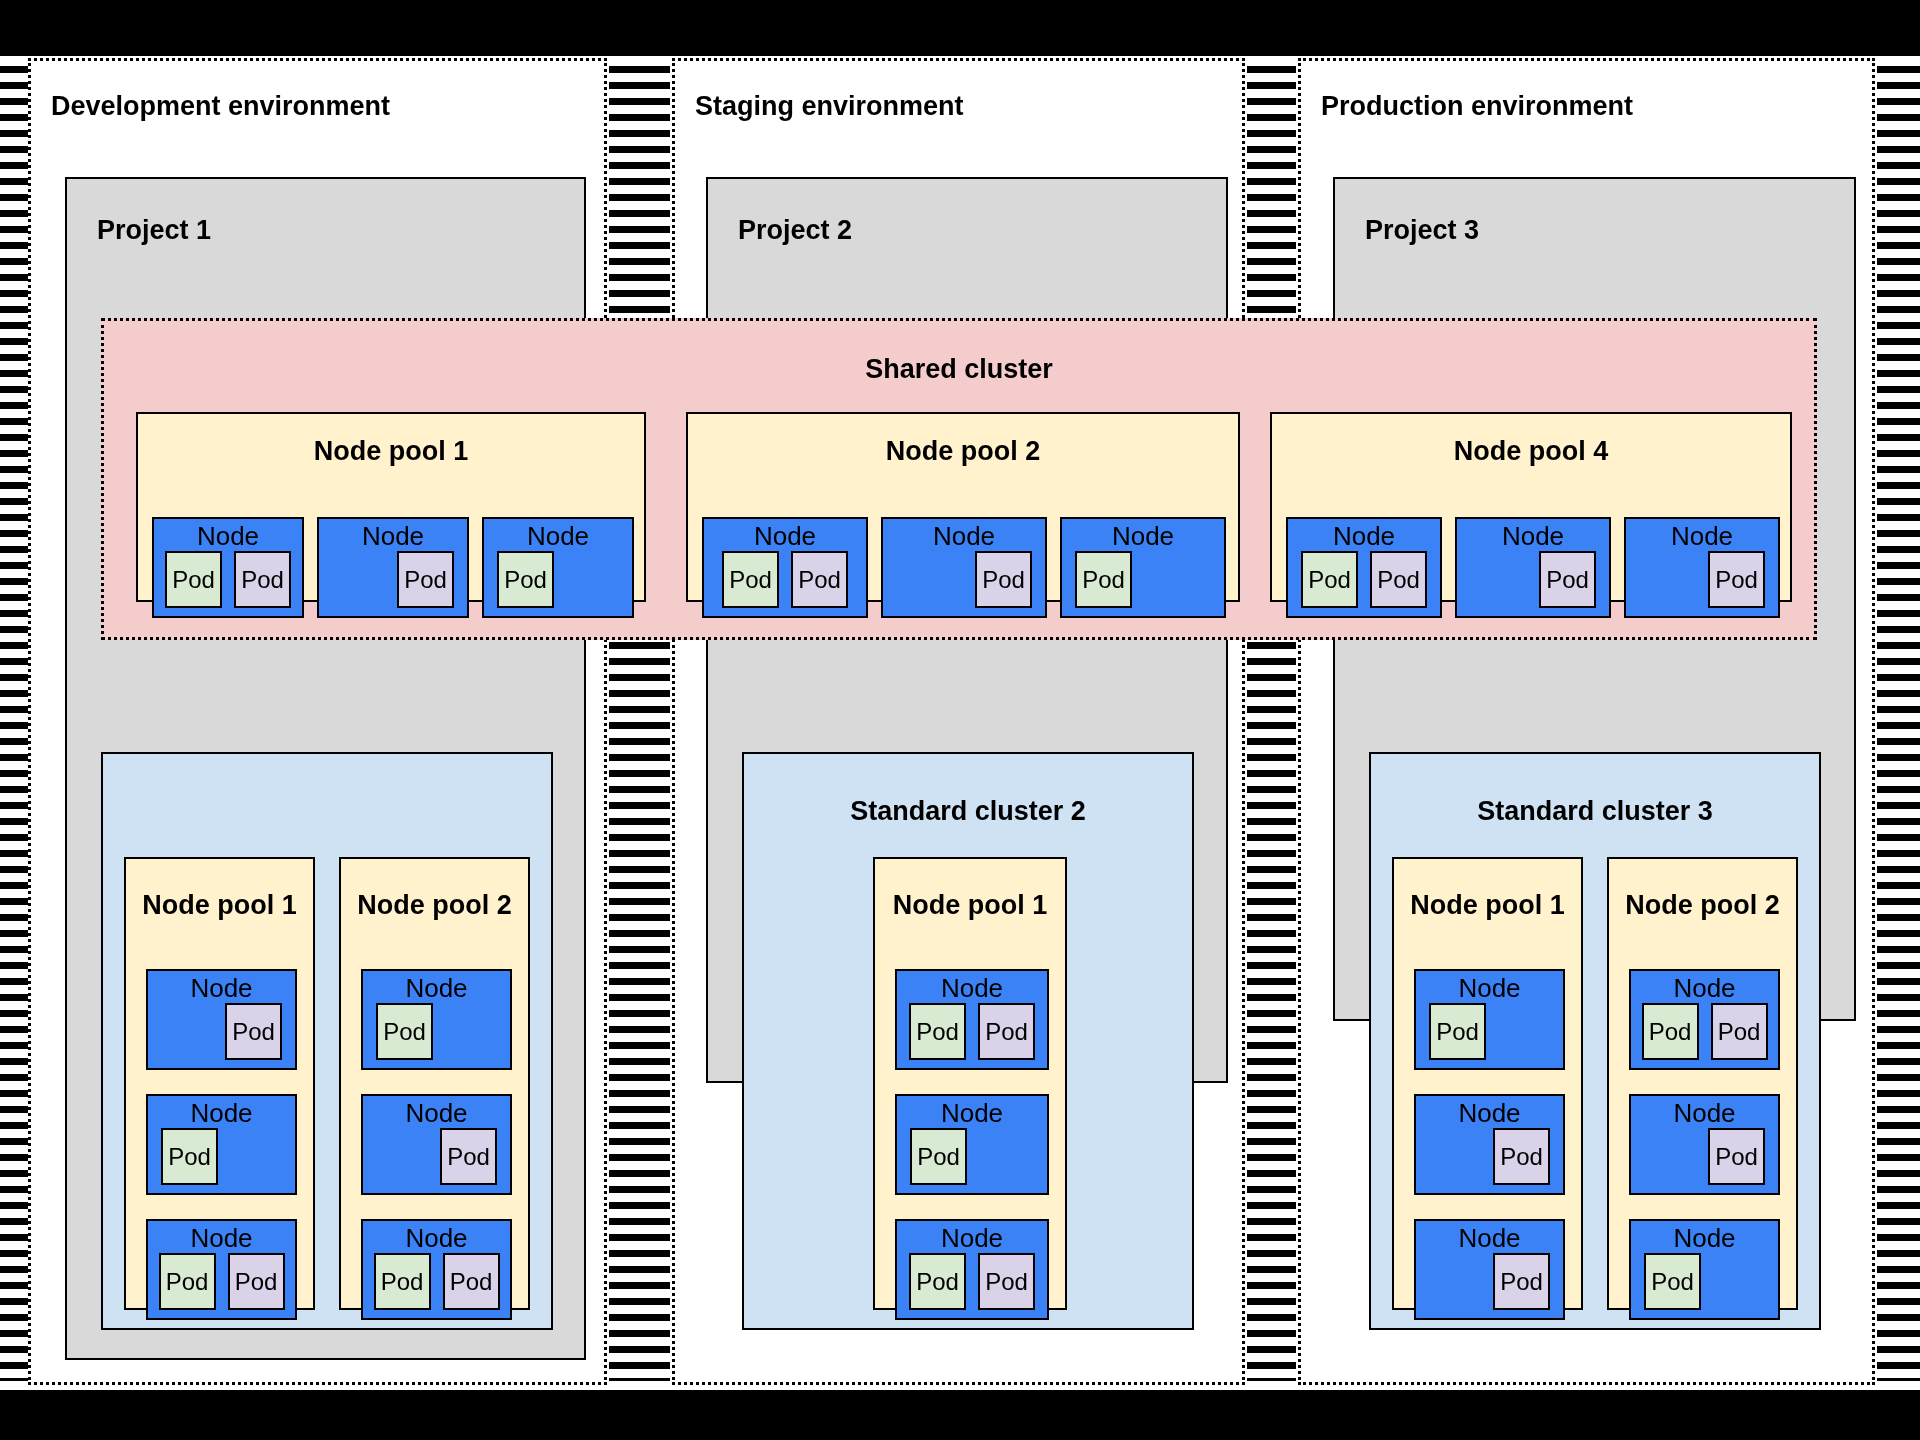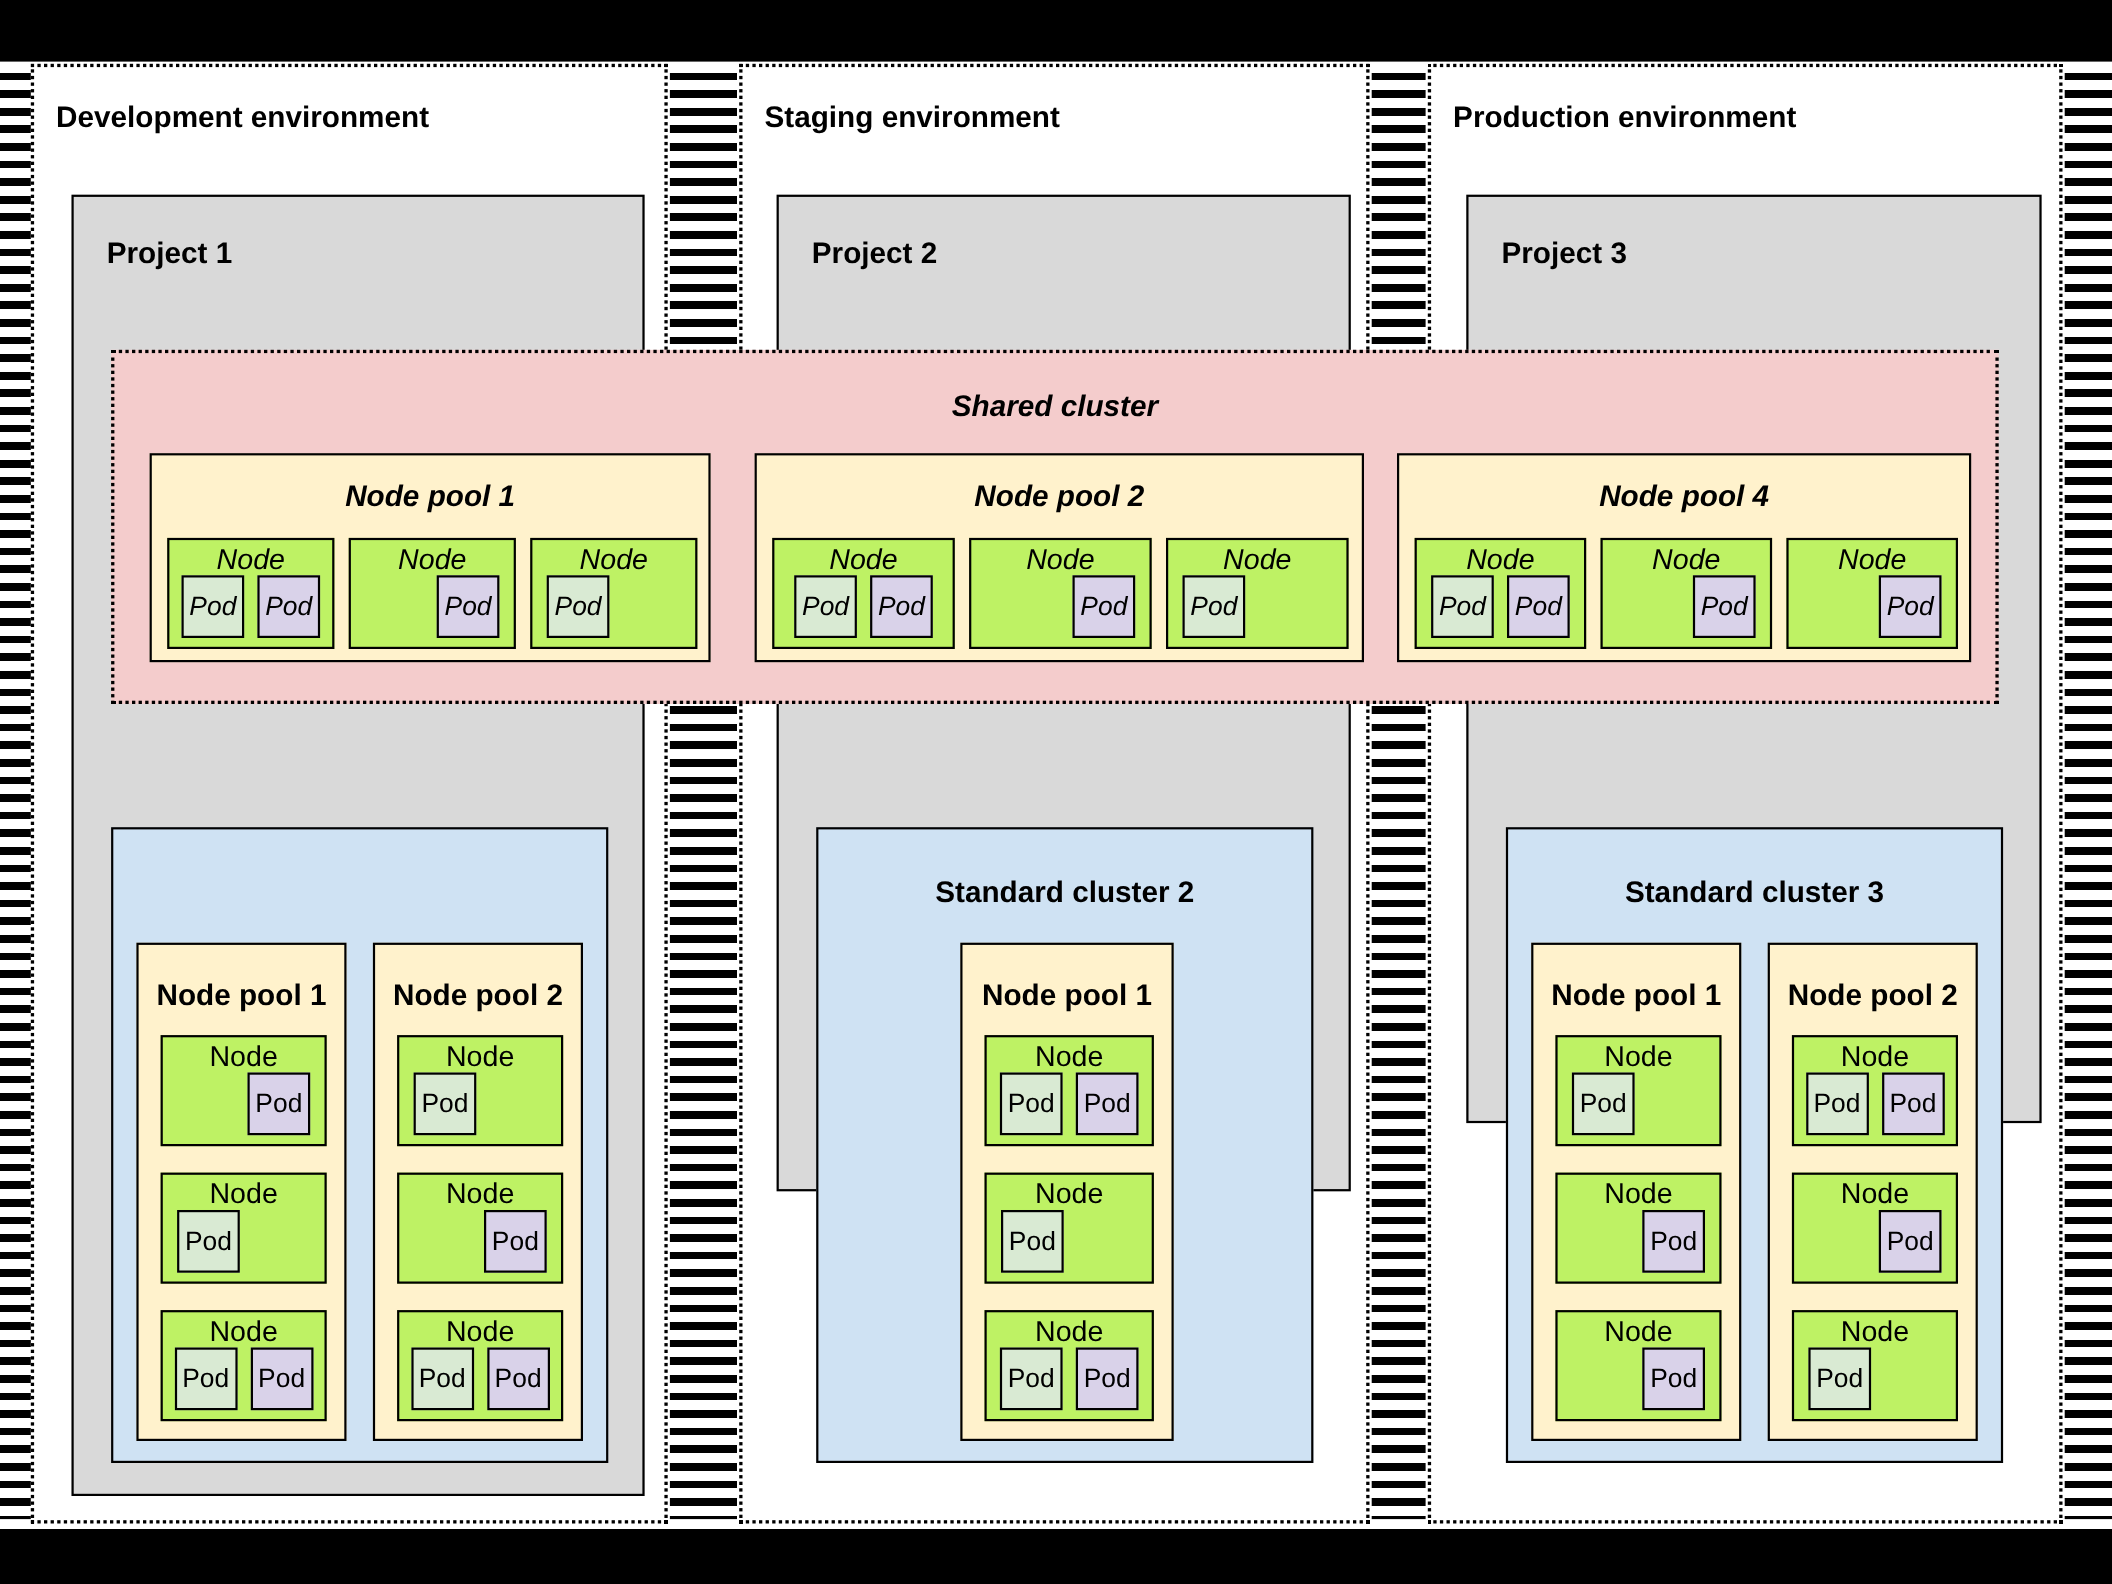--- a/index.html
+++ b/index.html
@@ -9,22 +9,22 @@
   .band.top{top:0;height:56px;}
   .band.bottom{top:1390px;height:50px;}
   .hatch{position:absolute;background:repeating-linear-gradient(180deg,#000 0 7px,rgba(0,0,0,0) 7px 16px);}
   .env{position:absolute;border:3px dotted #000;background:transparent;box-sizing:border-box;}
   .env-label{position:absolute;left:20px;top:30px;font-size:27px;font-weight:bold;white-space:nowrap;}
   .project{position:absolute;background:#d9d9d9;border:2px solid #000;box-sizing:border-box;}
   .proj-label{position:absolute;left:30px;top:36px;font-size:27px;font-weight:bold;white-space:nowrap;}
   .cluster{position:absolute;background:#cfe2f3;border:2px solid #000;box-sizing:border-box;}
   .box-title{position:absolute;left:0;width:100%;text-align:center;font-size:27px;font-weight:bold;white-space:nowrap;}
   .pool{position:absolute;background:#fff2cc;border:2px solid #000;box-sizing:border-box;}
-  .node{position:absolute;background:#bef264;border:2px solid #000;box-sizing:border-box;
-        display:flex;flex-direction:column;}
+  .node{position:absolute;background:#3b82f6;border:2px solid #000;box-sizing:border-box;
+        display:flex;flex-direction:column;margin-top:28px;}
   .node-label{text-align:center;font-size:26px;margin-top:2px;line-height:30px;}
   .podrow{margin-top:auto;margin-bottom:9px;height:57px;display:flex;align-items:center;}
   .podrow.center{justify-content:center;gap:12px;}
   .podrow.left{justify-content:flex-start;padding-left:13px;gap:12px;}
   .podrow.right{justify-content:flex-end;padding-right:13px;gap:12px;}
   .pod{width:57px;height:57px;border:2px solid #000;box-sizing:border-box;
        display:flex;align-items:center;justify-content:center;font-size:24px;}
   .pod.green{background:#d9ead3;}
   .pod.purple{background:#d9d2e9;}
   .shared{position:absolute;background:#f4cccc;border:3px dotted #000;box-sizing:border-box;}
@@ -173,21 +173,21 @@
                 <div class="podrow left">
                   <div class="pod green">Pod</div>
                 </div>
               </div>
             </div>
           </div>
         </div>
       </div>
     </div>
 
-  <div class="shared" style="left:101px;top:318px;width:1716px;height:322px;z-index:6;font-style:italic;">
+  <div class="shared" style="left:101px;top:318px;width:1716px;height:322px;z-index:6;">
     <div class="box-title" style="top:33px;">Shared cluster</div>
     <div id="shared-pools">
         <div class="pool" style="left: 32px; top: 91px; width: 510px; height: 190px;">
           <div class="box-title" style="top: 22px;">Node pool 1</div>
           <div class="node" style="left: 14px; top: 75px; width: 152px; height: 101px;">
             <div class="node-label">Node</div>
             <div class="podrow center">
               <div class="pod green">Pod</div>
               <div class="pod purple">Pod</div>
             </div>

